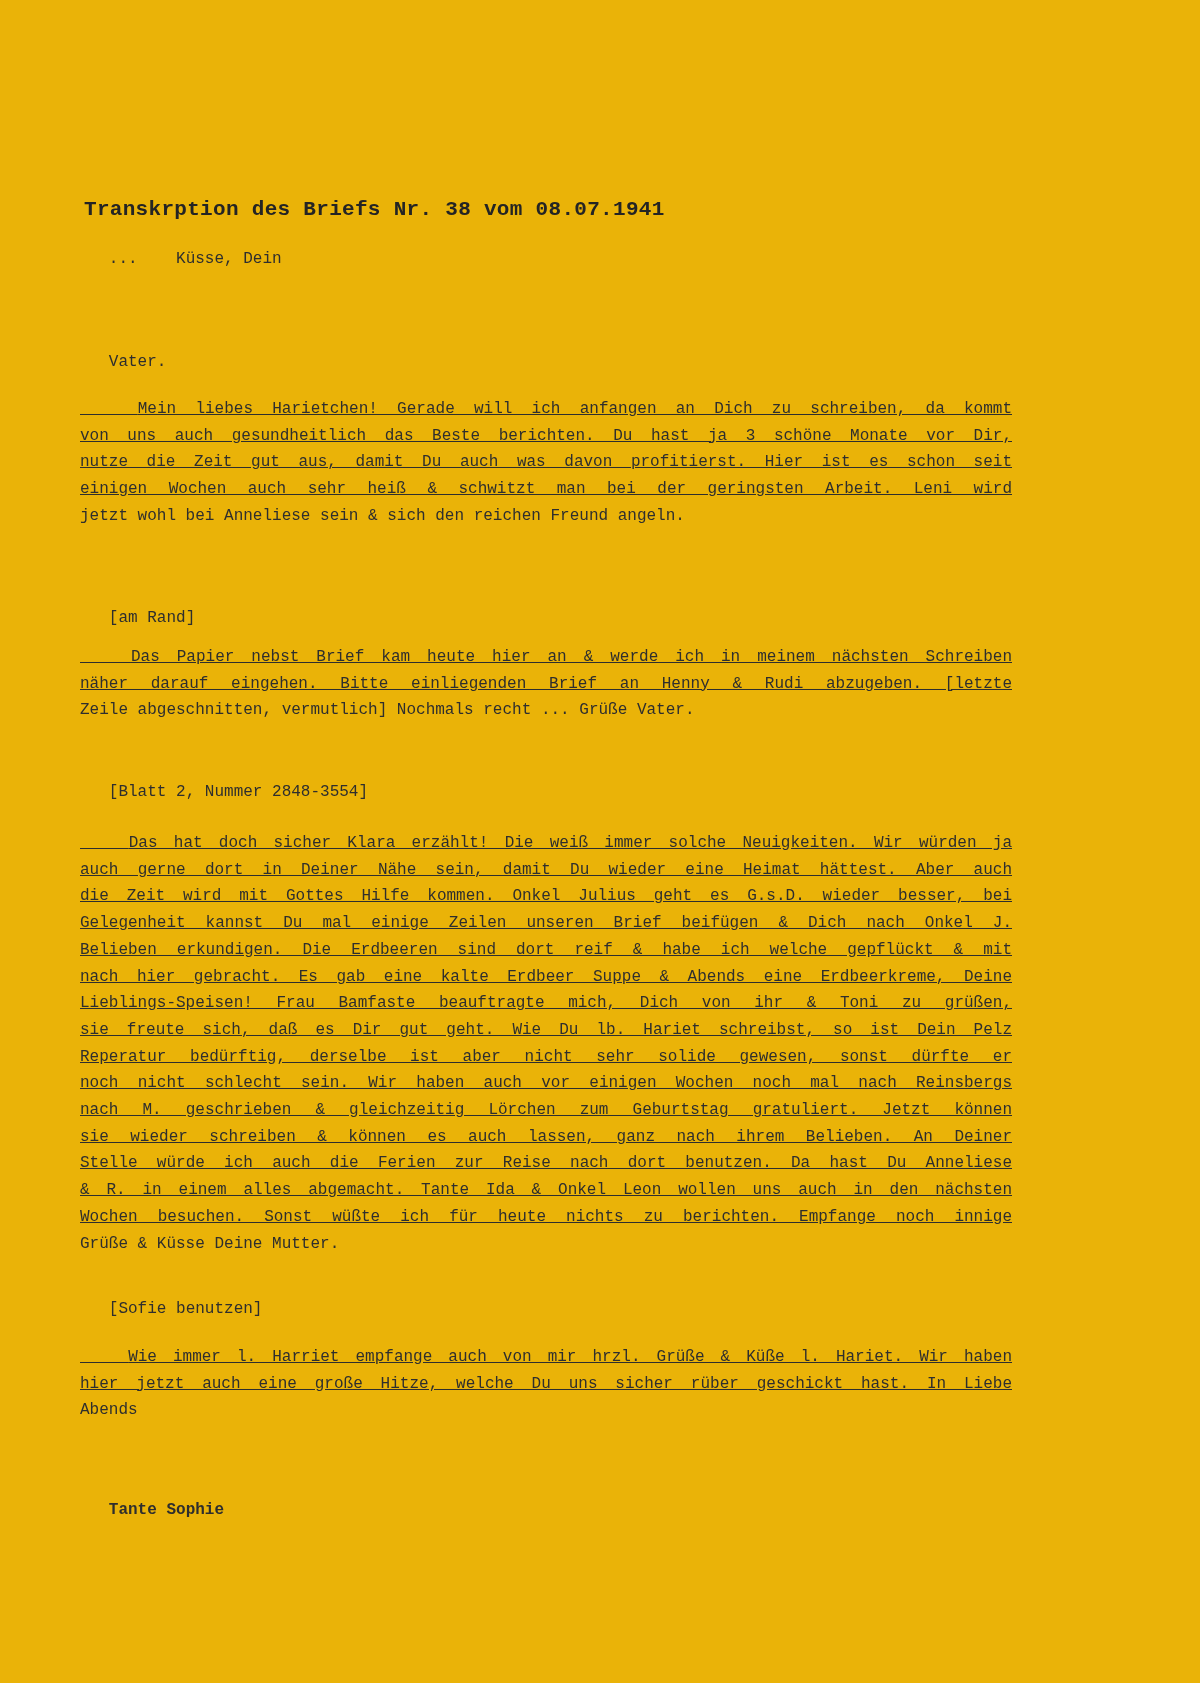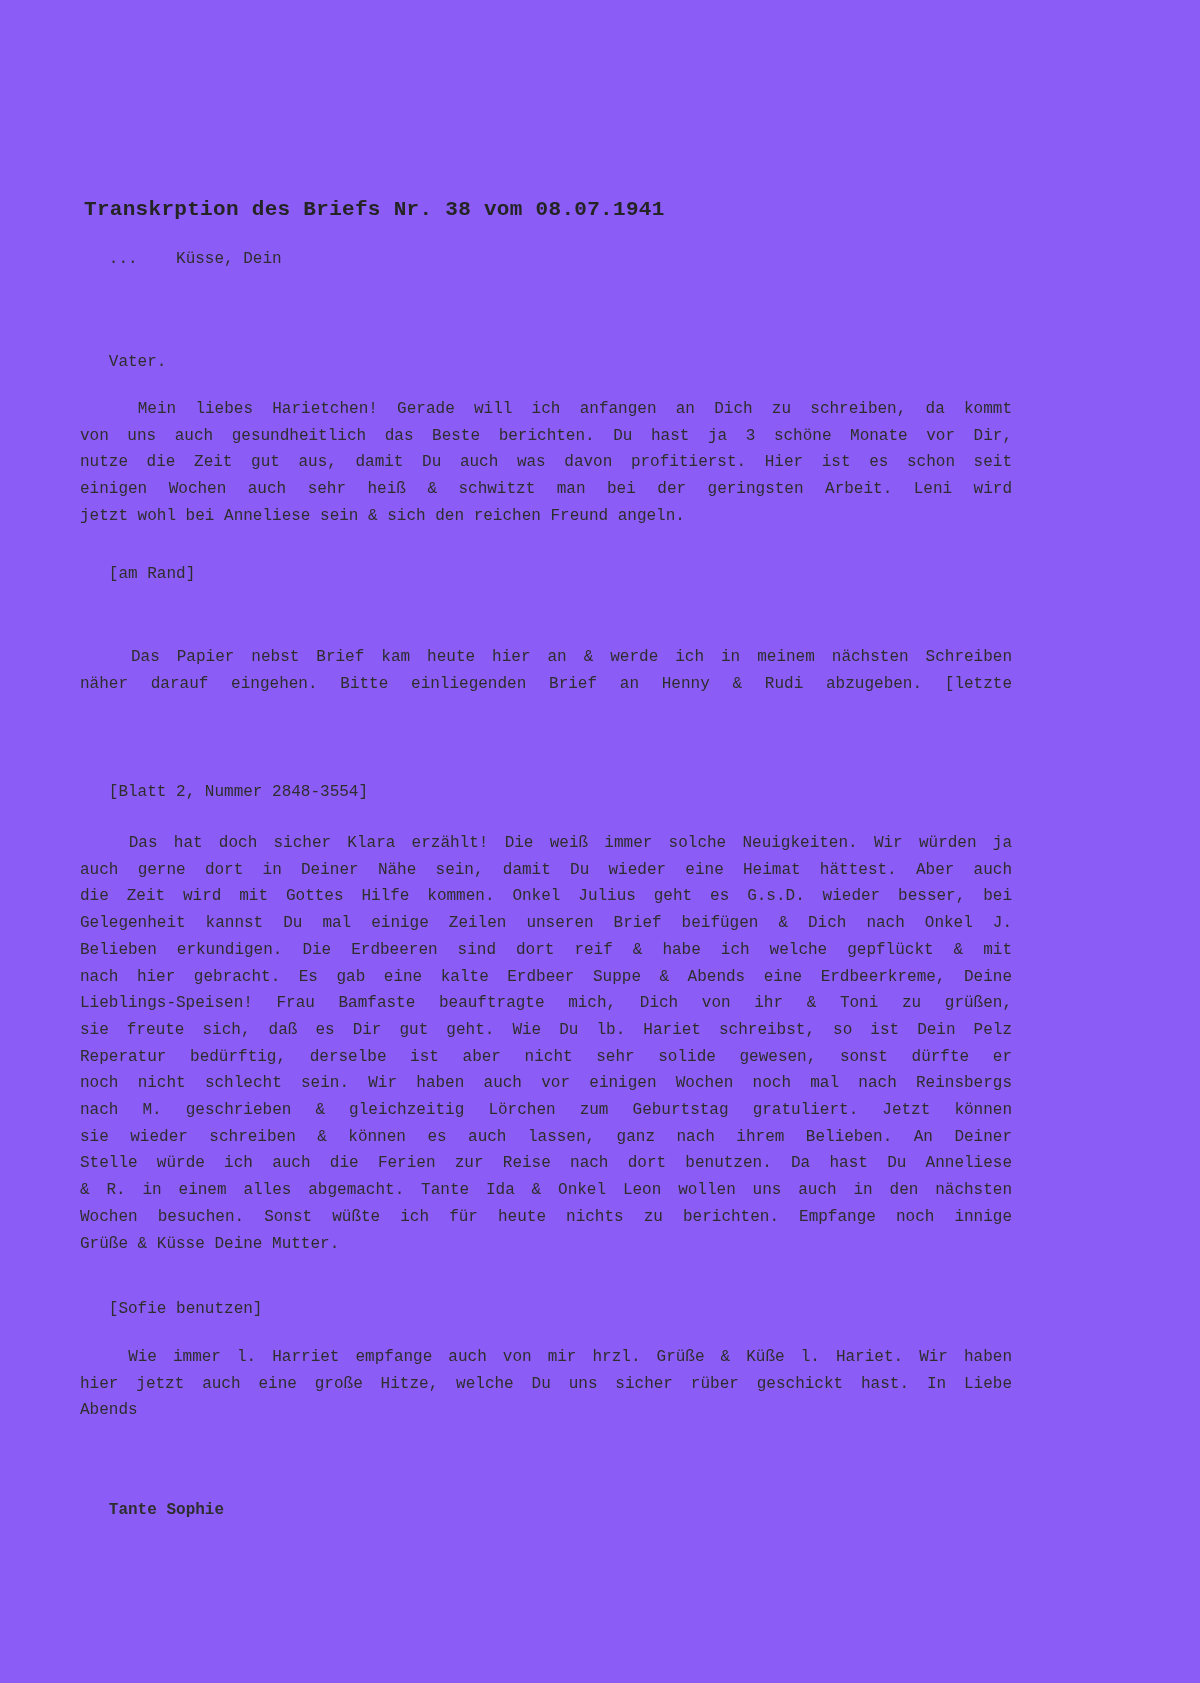--- a/index.html
+++ b/index.html
@@ -3,36 +3,37 @@
 <meta charset="utf-8">
 <style>
   html,body{margin:0;padding:0;}
   body{
     width:1200px;height:1683px;
     background:#ffffff;
     font-family:"Liberation Mono","DejaVu Sans Mono",monospace;
   }
   .page{
     position:relative;width:1200px;height:1683px;
-    background:#8b5cf6;color:#2e2e2e;overflow:hidden;
+    background:#eab308;color:#2e2e2e;overflow:hidden;
   }
   .doc-title{
     position:absolute;left:84px;top:198px;
     font-size:21px;font-weight:bold;letter-spacing:0.3px;
     white-space:pre;color:#242424;
   }
   .block{position:absolute;left:80px;width:932px;}
   .line{
     font-size:16px;line-height:26.7px;
     white-space:pre-wrap;color:#2e2e2e;
   }
   .line.j{
     text-align:justify;
     text-align-last:justify;
     text-justify:inter-word;
+    text-decoration:underline;
   }
 </style>
 </head>
 <body>
 
 <div class="page">
   <div class="doc-title">Transkrption des Briefs Nr. 38 vom 08.07.1941</div>
   <div>
       <div class="block" style="top: 246px;">
         <div class="line">   ...    Küsse, Dein</div>
@@ -40,26 +41,27 @@
       <div class="block" style="top: 349px;">
         <div class="line">   Vater.</div>
       </div>
       <div class="block" style="top: 396px;">
         <div class="line j">   Mein liebes Harietchen! Gerade will ich anfangen an Dich zu schreiben, da kommt</div>
         <div class="line j">von uns auch gesundheitlich das Beste berichten. Du hast ja 3 schöne Monate vor Dir,</div>
         <div class="line j">nutze die Zeit gut aus, damit Du auch was davon profitierst. Hier ist es schon seit</div>
         <div class="line j">einigen Wochen auch sehr heiß &amp; schwitzt man bei der geringsten Arbeit. Leni wird</div>
         <div class="line">jetzt wohl bei Anneliese sein &amp; sich den reichen Freund angeln.</div>
       </div>
-      <div class="block" style="top: 561px;">
+      <div class="block" style="top: 605px;">
         <div class="line">   [am Rand]</div>
       </div>
       <div class="block" style="top: 644px;">
         <div class="line j">   Das Papier nebst Brief kam heute hier an &amp; werde ich in meinem nächsten Schreiben</div>
         <div class="line j">näher darauf eingehen. Bitte einliegenden Brief an Henny &amp; Rudi abzugeben. [letzte</div>
+        <div class="line">Zeile abgeschnitten, vermutlich] Nochmals recht ... Grüße Vater.</div>
       </div>
       <div class="block" style="top: 779px;">
         <div class="line">   [Blatt 2, Nummer 2848-3554]</div>
       </div>
       <div class="block" style="top: 830px;">
         <div class="line j">   Das hat doch sicher Klara erzählt! Die weiß immer solche Neuigkeiten. Wir würden ja</div>
         <div class="line j">auch gerne dort in Deiner Nähe sein, damit Du wieder eine Heimat hättest. Aber auch</div>
         <div class="line j">die Zeit wird mit Gottes Hilfe kommen. Onkel Julius geht es G.s.D. wieder besser, bei</div>
         <div class="line j">Gelegenheit kannst Du mal einige Zeilen unseren Brief beifügen &amp; Dich nach Onkel J.</div>
         <div class="line j">Belieben erkundigen. Die Erdbeeren sind dort reif &amp; habe ich welche gepflückt &amp; mit</div>

